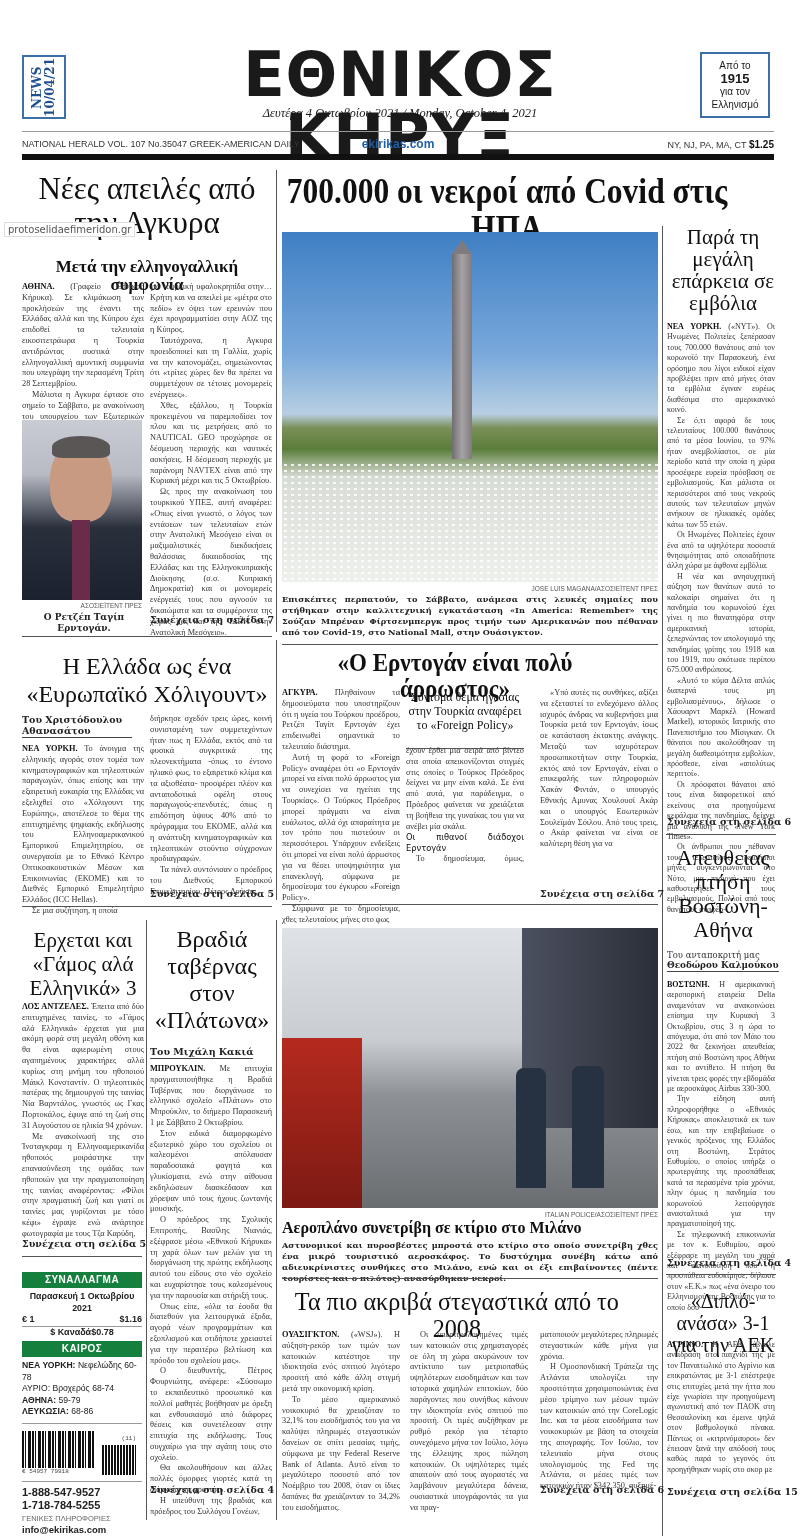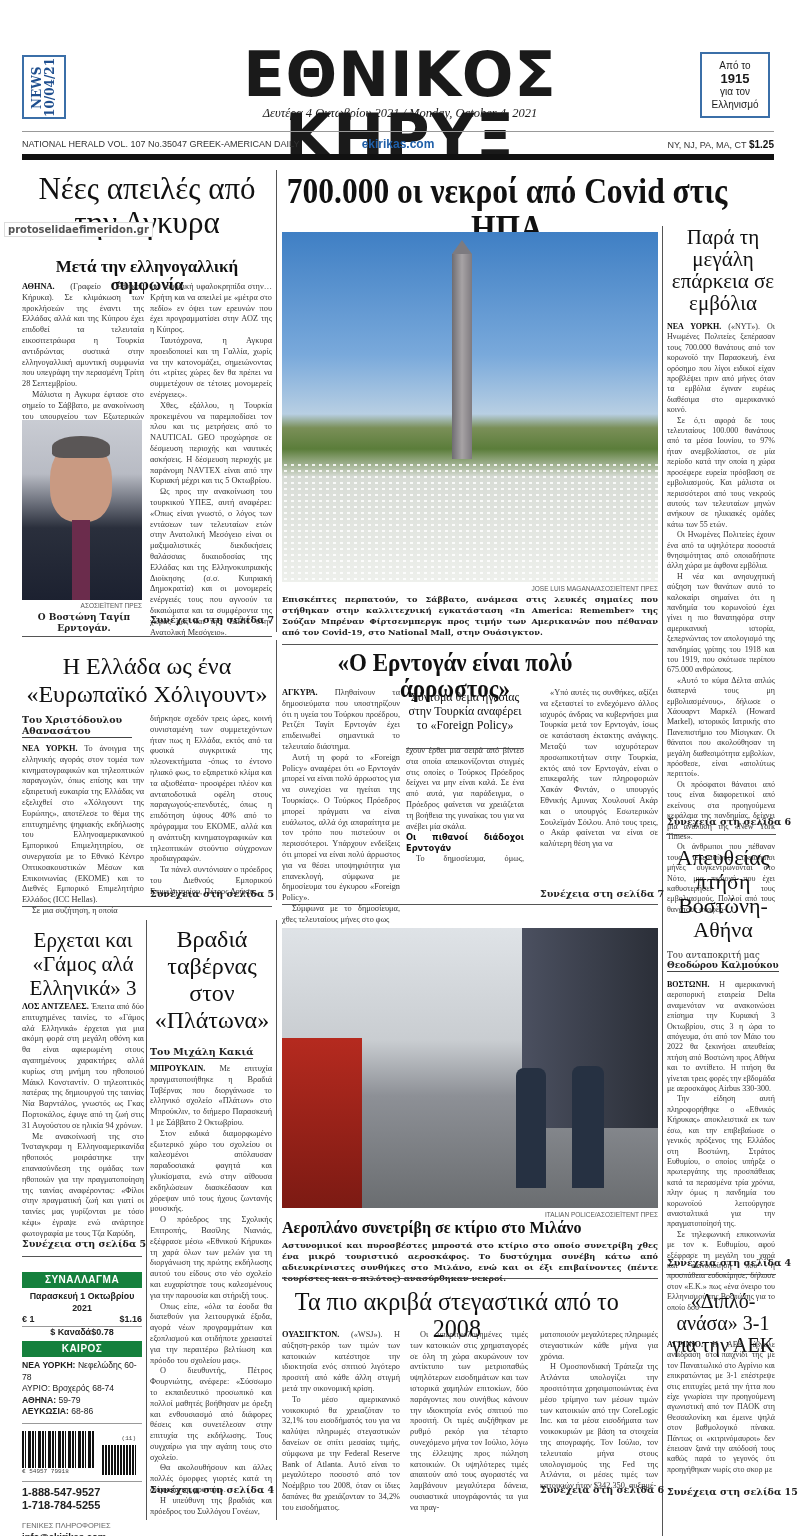--- a/index.html
+++ b/index.html
@@ -22,21 +22,21 @@
 .col p.first{text-indent:0}
 .col b{color:#111}
 .cont{font-weight:bold;font-size:9.5px;color:#222;font-family:"DejaVu Serif",serif}
 .byline{font-family:"DejaVu Serif",serif;font-weight:bold;font-size:9.5px;color:#222;border-bottom:1px solid #444;padding-bottom:1px;display:inline-block}
 .vline{width:1px;background:#555}
 .hline{height:1px;background:#555}
 .photo-credit{font-family:"Liberation Sans",sans-serif;font-size:6.5px;color:#555;text-align:right;text-transform:uppercase}
 .caption{font-family:"DejaVu Serif",serif;font-weight:bold;font-size:8.2px;line-height:11px;color:#222}
 .bluehead{background:#15803d;color:#fff;font-family:"Liberation Sans",sans-serif;font-weight:bold;font-size:10px;text-align:center;height:16px;line-height:16px;letter-spacing:.5px}
 .sidebox{font-family:"Liberation Sans",sans-serif;font-size:9.5px;line-height:11.5px;color:#222}
-.watermark{left:4px;top:222px;background:#fff;font-family:"DejaVu Sans",sans-serif;font-weight:bold;font-size:10px;color:#555;padding:1px 3px;border:1px solid #ddd}
+.watermark{left:4px;top:222px;background:#fff;font-family:"DejaVu Sans",sans-serif;font-weight:normal;font-size:10px;color:#555;padding:1px 3px;border:1px solid #ddd}
 </style>
 </head>
 <body>
 
 <div class="abs mast-box leftbox">
     <span>NEWS
 10/04/21</span>
   </div>
 <div class="abs masthead">ΕΘΝΙΚΟΣ ΚΗΡΥΞ</div>
 <div class="abs dateline">Δευτέρα 4 Οκτωβρίου 2021 / Monday, October 4, 2021</div>
@@ -60,21 +60,21 @@
 <div class="abs col" style="left:22px;top:282px;width:122px">
   <p class="first"><b>ΑΘΗΝΑ.</b> <span>(Γραφείο Εθνικού Κήρυκα). Σε κλιμάκωση των προκλήσεών της έναντι της Ελλάδας αλλά και της Κύπρου έχει επιδοθεί τα τελευταία εικοσιτετράωρα η Τουρκία αντιδρώντας συστικά στην ελληνογαλλική αμυντική συμφωνία που υπεγράφη την περασμένη Τρίτη 28 Σεπτεμβρίου.</span></p>
   <p>Μάλιστα η Αγκυρα έφτασε στο σημείο το Σάββατο, με ανακοίνωση του υπουργείου των Εξωτερικών της, να κάνει λόγο</p>
 </div>
 <div class="abs" style="left:22px;top:420px;width:120px;height:180px;background:linear-gradient(180deg,#c9ccd3 0%,#b8bbc4 30%,#2a2f3c 60%,#1c2130 100%)">
   <div style="position:absolute;left:28px;top:22px;width:62px;height:80px;border-radius:45% 45% 40% 40%;background:#c99a82"></div>
   <div style="position:absolute;left:30px;top:16px;width:58px;height:22px;border-radius:50% 50% 20% 20%;background:#5a5656"></div>
   <div style="position:absolute;left:50px;top:100px;width:18px;height:80px;background:#6b2c4c"></div>
 </div>
 <div class="abs photo-credit" style="left:22px;top:602px;width:120px">ΑΣΟΣΙΕΪΤΕΝΤ ΠΡΕΣ</div>
-<div class="abs caption" style="left:22px;top:612px;width:124px;font-size:9px;text-align:center">Ο Βοστώνη Ταγίπ Ερντογάν.</div>
+<div class="abs caption" style="left:22px;top:612px;width:124px;font-size:9px;text-align:center">Ο Ρετζέπ Ταγίπ Ερντογάν.</div>
 <div class="abs col" style="left:150px;top:282px;width:122px">
   <p class="first">για τουρκική υφαλοκρηπίδα στην… Κρήτη και να απειλεί με «μέτρα στο πεδίο» εν όψει των ερευνών που έχει προγραμματίσει στην ΑΟΖ της η Κύπρος.</p>
   <p>Ταυτόχρονα, η Αγκυρα προειδοποιεί και τη Γαλλία, χωρίς να την κατονομάζει, σημειώνοντας ότι «τρίτες χώρες δεν θα πρέπει να συμμετέχουν σε τέτοιες μονομερείς ενέργειες».</p>
   <p>Χθες, εξάλλου, η Τουρκία προκειμένου να παρεμποδίσει τον πλου και τις μετρήσεις από το NAUTICAL GEO προχώρησε σε δέσμευση περιοχής και ναυτικές ασκήσεις. Η δέσμευση περιοχής με παράνομη NAVTEX είναι από την Κυριακή μέχρι και τις 5 Οκτωβρίου.</p>
   <p>Ως προς την ανακοίνωση του τουρκικού ΥΠΕΞ, αυτή αναφέρει: «Οπως είναι γνωστό, ο λόγος των εντάσεων των τελευταίων ετών στην Ανατολική Μεσόγειο είναι οι μαξιμαλιστικές διεκδικήσεις θαλάσσιας δικαιοδοσίας της Ελλάδας και της Ελληνοκυπριακής Διοίκησης (σ.σ. Κυπριακή Δημοκρατία) και οι μονομερείς ενέργειές τους που αγνοούν τα δικαιώματα και τα συμφέροντα της χώρας μας και της 'ΤΔΒΚ' στην Ανατολική Μεσόγειο».</p>
 </div>
 <div class="abs cont" style="left:150px;top:614px">Συνέχεια στη σελίδα 7</div>
 <div class="abs vline" style="left:276px;top:170px;height:462px"></div>
 <div class="abs hline" style="left:22px;top:636px;width:250px"></div>
 
@@ -117,21 +117,21 @@
 
 <div class="abs hd" style="left:282px;top:650px;width:376px;font-size:25px;font-weight:bold;transform:scaleX(0.92);transform-origin:left">«Ο Ερντογάν είναι πολύ άρρωστος»</div>
 <div class="abs col" style="left:282px;top:688px;width:118px">
   <p class="first"><b>ΑΓΚΥΡΑ.</b> <span>Πληθαίνουν τα δημοσιεύματα που υποστηρίζουν ότι η υγεία του Τούρκου προέδρου, Ρετζέπ Ταγίπ Ερντογάν έχει επιδεινωθεί σημαντικά το τελευταίο διάστημα.</span></p>
   <p>Αυτή τη φορά το «Foreign Policy» αναφέρει ότι «ο Ερντογάν μπορεί να είναι πολύ άρρωστος για να συνεχίσει να ηγείται της Τουρκίας». Ο Τούρκος Πρόεδρος μπορεί πράγματι να είναι ευάλωτος, αλλά όχι απαραίτητα με τον τρόπο που πιστεύουν οι περισσότεροι. Υπάρχουν ενδείξεις ότι μπορεί να είναι πολύ άρρωστος για να θέσει υποψηφιότητα για επανεκλογή, σύμφωνα με δημοσίευμα του έγκυρου «Foreign Policy».</p>
   <p>Σύμφωνα με το δημοσίευμα, χθες τελευταίους μήνες στο φως</p>
 </div>
 <div class="abs hd" style="left:406px;top:690px;width:118px;font-size:12px;line-height:14px;border-bottom:1px solid #555;padding-bottom:16px">Σύντομα θέμα ηγεσίας στην Τουρκία αναφέρει το «Foreign Policy»</div>
 <div class="abs col" style="left:406px;top:746px;width:118px">
   <p class="first">έχουν έρθει μια σειρά από βίντεο στα οποία απεικονίζονται στιγμές στις οποίες ο Τούρκος Πρόεδρος δείχνει να μην είναι καλά. Σε ένα από αυτά, για παράδειγμα, ο Πρόεδρος φαίνεται να χρειάζεται τη βοήθεια της γυναίκας του για να ανέβει μία σκάλα.</p>
-  <p class="first" style="font-family:'DejaVu Sans',sans-serif;font-weight:bold;color:#111">Οι πιθανοί διάδοχοι Ερντογάν</p>
+  <p class="first" style="font-family:'DejaVu Sans',sans-serif;font-weight:normal;color:#111">Οι πιθανοί διάδοχοι Ερντογάν</p>
   <p style="height:11px;overflow:hidden">Το δημοσίευμα, όμως, παρουσιάζει και τα σενάρια διαδοχής, με τον Χουλουσί Ακάρ να φαίνεται ο πιθανότερος αντικαταστάτης του Ρετζέπ Ταγίπ Ερντογάν.</p>
 </div>
 <div class="abs col" style="left:540px;top:688px;width:118px">
   <p>«Υπό αυτές τις συνθήκες, αξίζει να εξεταστεί το ενδεχόμενο άλλος ισχυρός άνδρας να κυβερνήσει μια Τουρκία μετά τον Ερντογάν, ίσως σε κατάσταση έκτακτης ανάγκης. Μεταξύ των ισχυρότερων προσωπικοτήτων στην Τουρκία, εκτός από τον Ερντογάν, είναι ο επικεφαλής των πληροφοριών Χακάν Φιντάν, ο υπουργός Εθνικής Αμυνας Χουλουσί Ακάρ και ο υπουργός Εσωτερικών Σουλεϊμάν Σόιλου. Από τους τρεις, ο Ακάρ φαίνεται να είναι σε καλύτερη θέση για να</p>
 </div>
 <div class="abs cont" style="left:540px;top:888px">Συνέχεια στη σελίδα 7</div>
 <div class="abs hline" style="left:282px;top:904px;width:376px"></div>
 
 <div class="abs hd" style="left:22px;top:928px;width:122px;font-size:21px;line-height:24px">Ερχεται και «Γάμος αλά Ελληνικά» 3</div>
 <div class="abs col" style="left:22px;top:1002px;width:122px">
@@ -221,15 +221,15 @@
     <div style="width:72px;height:44px;background:repeating-linear-gradient(90deg,#111 0 2px,#fff 2px 3px,#111 3px 4px,#fff 4px 6px,#111 6px 9px,#fff 9px 10px);position:relative">
       <span style="position:absolute;bottom:0;left:0;width:72px;background:#fff;font-family:'Liberation Mono',monospace;font-size:6px;color:#444">€ 54957 79918</span>
     </div>
     <div style="width:34px;height:30px;background:repeating-linear-gradient(90deg,#111 0 2px,#fff 2px 3px,#111 3px 5px,#fff 5px 6px);position:relative">
       <span style="position:absolute;top:-10px;right:0;font-family:'Liberation Mono',monospace;font-size:6px;color:#444">(11)</span>
     </div>
   </div>
   <div style="height:1px;background:#999;margin:6px 0 4px"></div>
   <div class="sidebox" style="font-weight:bold;font-size:11px;line-height:13px">1-888-547-9527</div>
   <div class="sidebox" style="font-weight:bold;font-size:11px;line-height:13px">1-718-784-5255</div>
-  <div class="sidebox" style="font-size:7.5px;color:#666;margin-top:8px">ΓΕΝΙΚΕΣ ΠΛΗΡΟΦΟΡΙΕΣ</div>
+  <div class="sidebox" style="font-size:7.5px;color:#666;margin-top:1px">ΓΕΝΙΚΕΣ ΠΛΗΡΟΦΟΡΙΕΣ</div>
   <div class="sidebox" style="font-weight:bold;font-size:9.5px">info@ekirikas.com</div>
 </div>
 
 </body></html>

